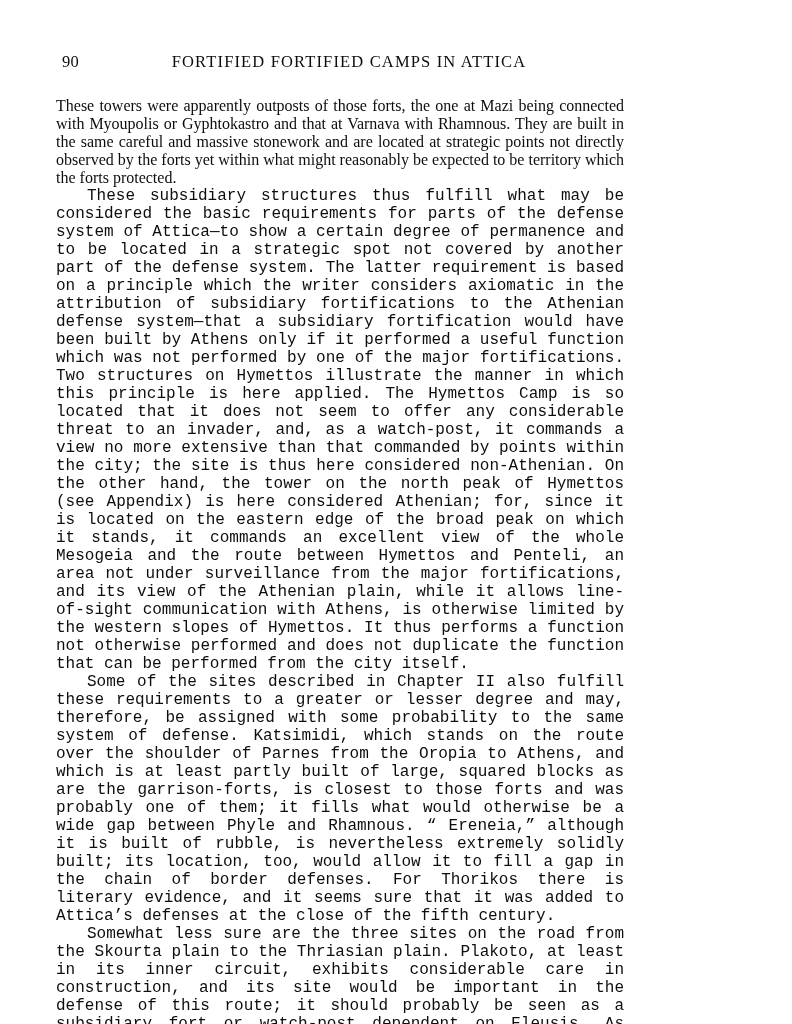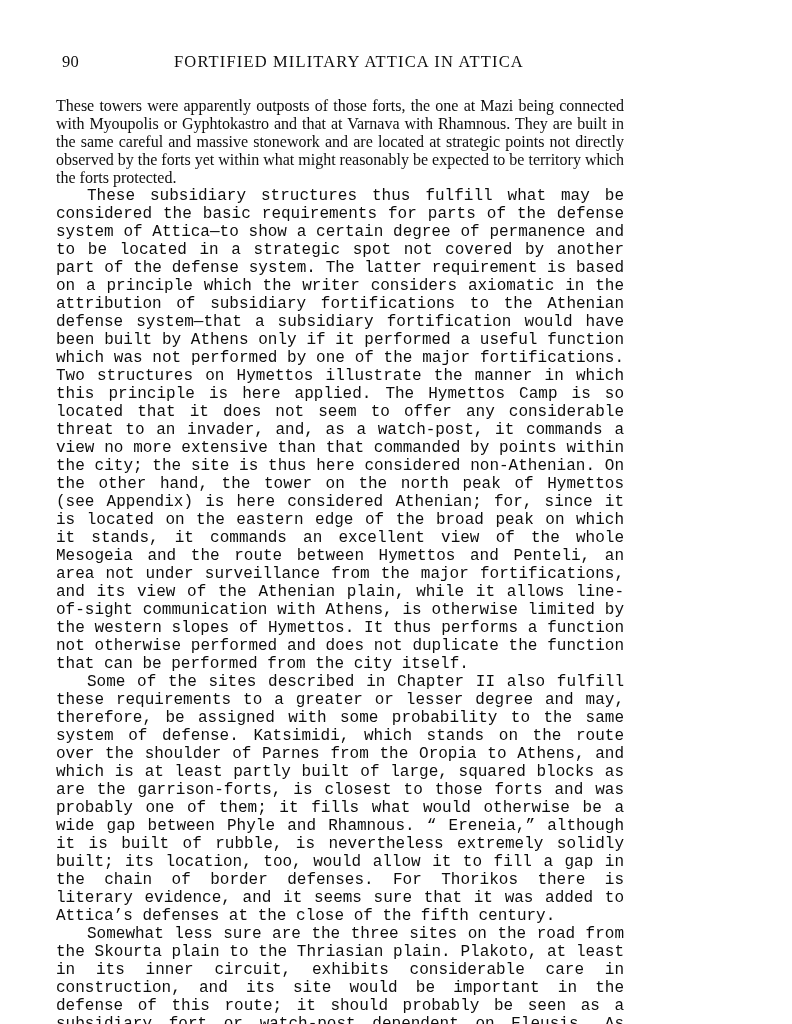--- a/index.html
+++ b/index.html
@@ -58,21 +58,21 @@
     font-family: Liberation Mono, monospace;
   }
 </style>
 </head>
 <body>
 
 <div class="page">
 
   <div class="running-head">
     <span class="folio">90</span>
-    <span class="head-title">FORTIFIED MILITARY ATTICA IN ATTICA</span>
+    <span class="head-title">FORTIFIED FORTIFIED CAMPS IN ATTICA</span>
   </div>
 
   <div class="body-text">
     <p>These towers were apparently outposts of those forts, the one at Mazi being connected with Myoupolis or Gyphtokastro and that at Varnava with Rhamnous. They are built in the same careful and massive stonework and are located at strategic points not directly observed by the forts yet within what might reasonably be expected to be territory which the forts protected.</p>
     <p class="indent">These subsidiary structures thus fulfill what may be considered the basic requirements for parts of the defense system of Attica—to show a certain degree of permanence and to be located in a strategic spot not covered by another part of the defense system.  The latter requirement is based on a principle which the writer considers axiomatic in the attribution of subsidiary fortifications to the Athenian defense system—that a subsidiary fortification would have been built by Athens only if it performed a useful function which was not performed by one of the major fortifications.  Two structures on Hymettos illustrate the manner in which this principle is here applied.  The Hymettos Camp is so located that it does not seem to offer any considerable threat to an invader, and, as a watch-post, it commands a view no more extensive than that commanded by points within the city; the site is thus here considered non-Athenian.  On the other hand, the tower on the north peak of Hymettos (see Appendix) is here considered Athenian; for, since it is located on the eastern edge of the broad peak on which it stands, it commands an excellent view of the whole Mesogeia and the route between Hymettos and Penteli, an area not under surveillance from the major fortifications, and its view of the Athenian plain, while it allows line-of-sight communication with Athens, is otherwise limited by the western slopes of Hymettos.  It thus performs a function not otherwise performed and does not duplicate the function that can be performed from the city itself.</p>
     <p class="indent">Some of the sites described in Chapter II also fulfill these requirements to a greater or lesser degree and may, therefore, be assigned with some probability to the same system of defense.  Katsimidi, which stands on the route over the shoulder of Parnes from the Oropia to Athens, and which is at least partly built of large, squared blocks as are the garrison-forts, is closest to those forts and was probably one of them; it fills what would otherwise be a wide gap between Phyle and Rhamnous.  “ Ereneia,” although it is built of rubble, is nevertheless extremely solidly built; its location, too, would allow it to fill a gap in the chain of border defenses. For Thorikos there is literary evidence, and it seems sure that it was added to Attica’s defenses at the close of the fifth century.</p>
     <p class="indent">Somewhat less sure are the three sites on the road from the Skourta plain to the Thriasian plain.  Plakoto, at least in its inner circuit, exhibits considerable care in construction, and its site would be important in the defense of this route; it should probably be seen as a subsidiary fort or watch-post dependent on Eleusis.  As stated in Chapter II, Palaiokastro gives no indication of its use or date; it may have had a purpose similar to that of Plakoto, but the explanation of the need for two such</p>
   </div>
 
 </div>

